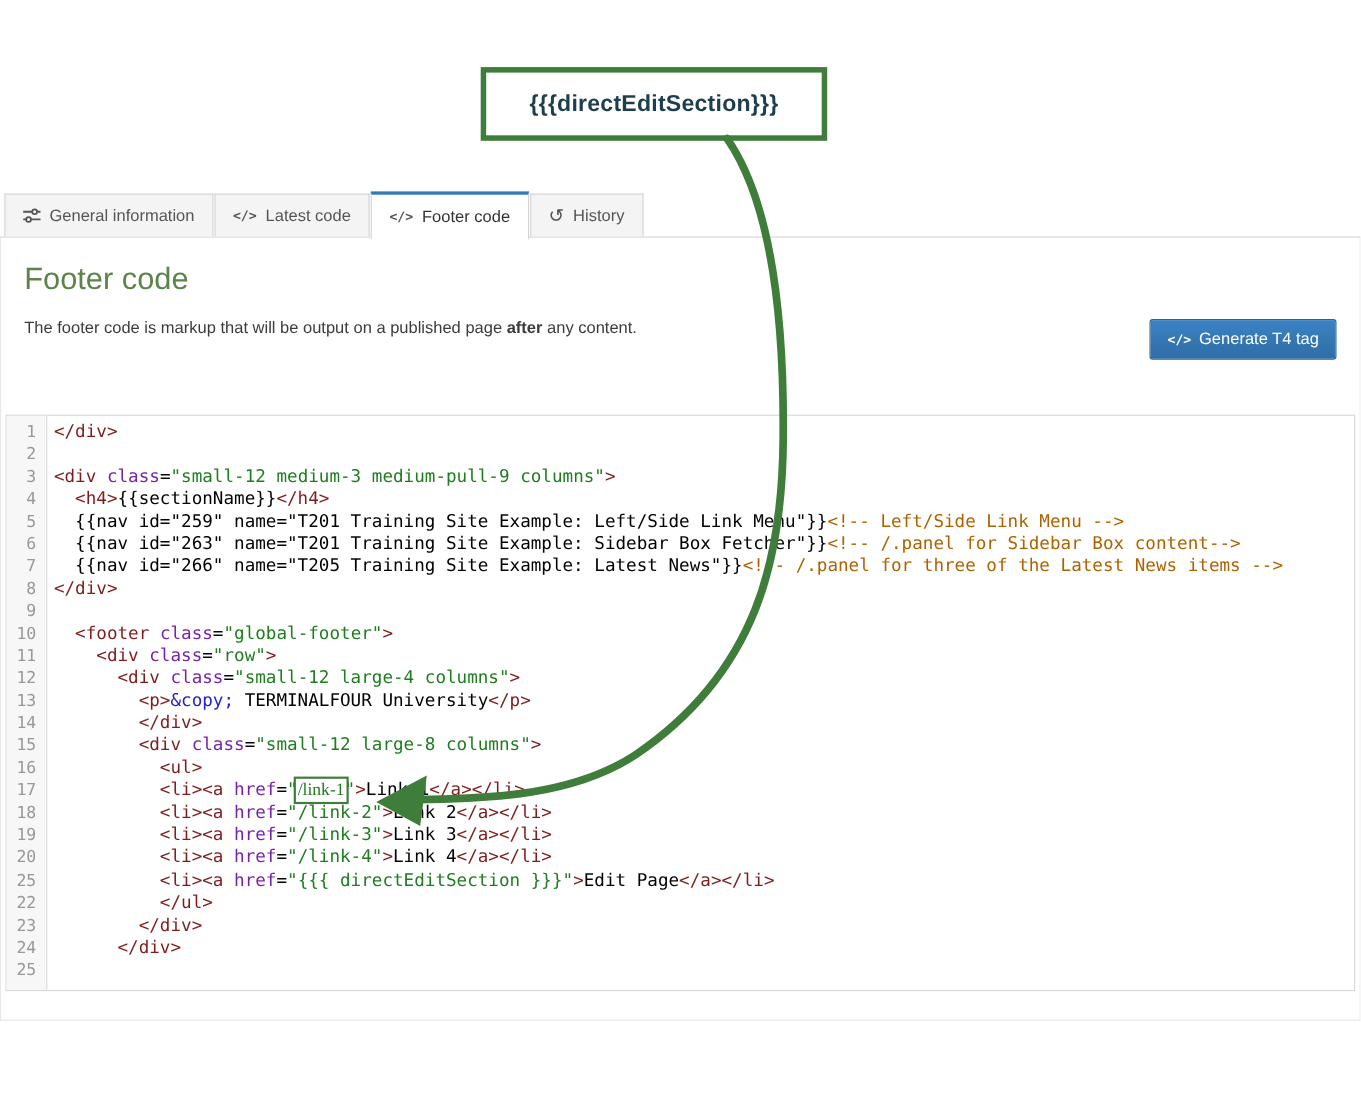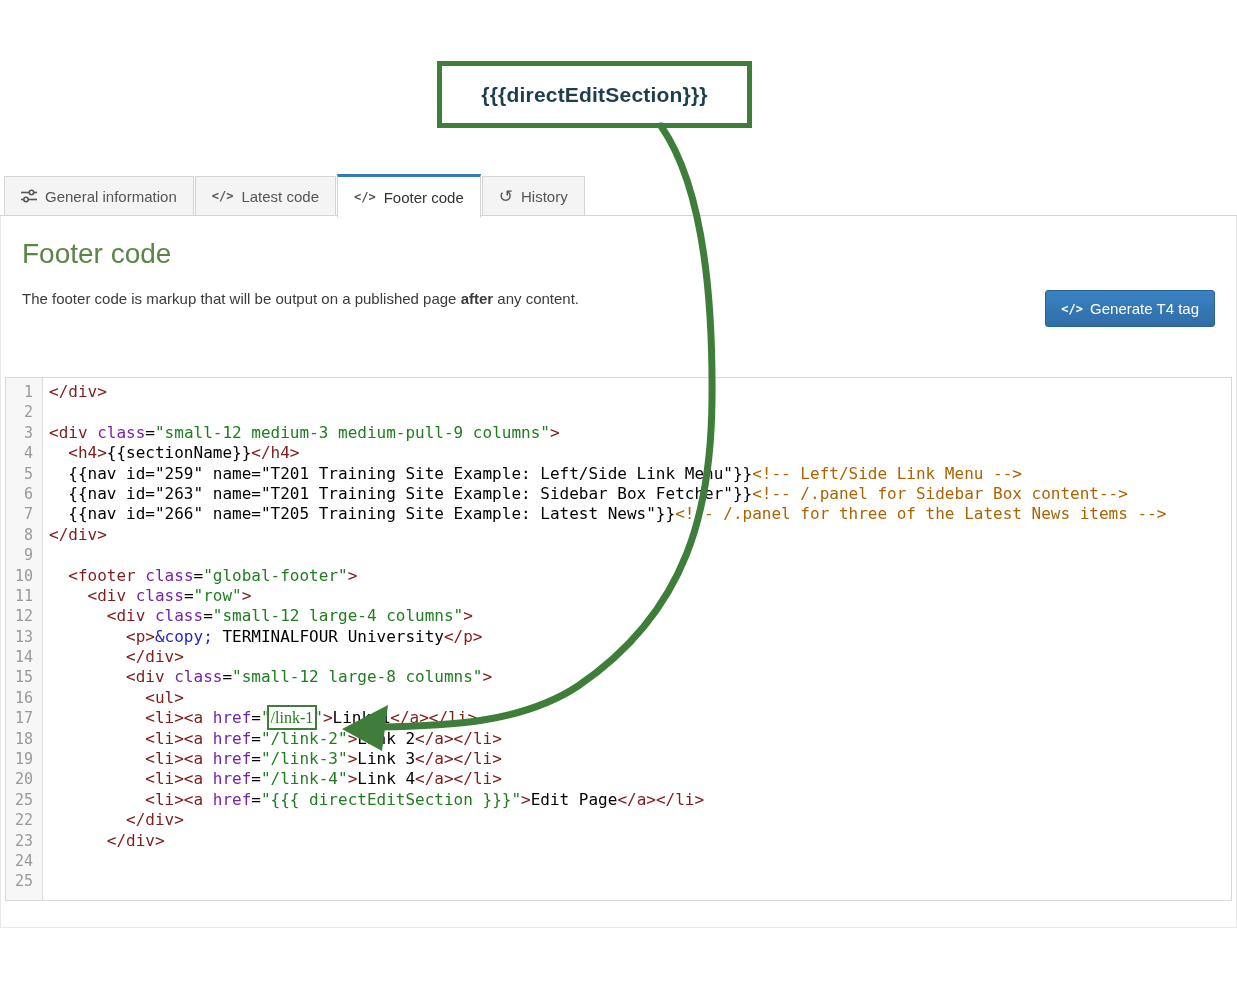--- a/index.html
+++ b/index.html
@@ -167,20 +167,21 @@
           <div class="code-line"><span class="tok-text">      </span><span class="tok-tag">&lt;div</span><span class="tok-text"> </span><span class="tok-attr">class</span><span class="tok-text">=</span><span class="tok-str">"small-12 large-4 columns"</span><span class="tok-tag">&gt;</span></div>
           <div class="code-line"><span class="tok-text">        </span><span class="tok-tag">&lt;p&gt;</span><span class="tok-entity">&amp;copy;</span><span class="tok-text"> TERMINALFOUR University</span><span class="tok-tag">&lt;/p&gt;</span></div>
           <div class="code-line"><span class="tok-text">        </span><span class="tok-tag">&lt;/div&gt;</span></div>
           <div class="code-line"><span class="tok-text">        </span><span class="tok-tag">&lt;div</span><span class="tok-text"> </span><span class="tok-attr">class</span><span class="tok-text">=</span><span class="tok-str">"small-12 large-8 columns"</span><span class="tok-tag">&gt;</span></div>
           <div class="code-line"><span class="tok-text">          </span><span class="tok-tag">&lt;ul&gt;</span></div>
           <div class="code-line"><span class="tok-text">          </span><span class="tok-tag">&lt;li&gt;</span><span class="tok-tag">&lt;a</span><span class="tok-text"> </span><span class="tok-attr">href</span><span class="tok-text">=</span><span class="tok-str">"</span><span class="tok-str tok-boxed">/link-1</span><span class="tok-str">"</span><span class="tok-tag">&gt;</span><span class="tok-text">Link 1</span><span class="tok-tag">&lt;/a&gt;</span><span class="tok-tag">&lt;/li&gt;</span></div>
           <div class="code-line"><span class="tok-text">          </span><span class="tok-tag">&lt;li&gt;</span><span class="tok-tag">&lt;a</span><span class="tok-text"> </span><span class="tok-attr">href</span><span class="tok-text">=</span><span class="tok-str">"/link-2"</span><span class="tok-tag">&gt;</span><span class="tok-text">Link 2</span><span class="tok-tag">&lt;/a&gt;</span><span class="tok-tag">&lt;/li&gt;</span></div>
           <div class="code-line"><span class="tok-text">          </span><span class="tok-tag">&lt;li&gt;</span><span class="tok-tag">&lt;a</span><span class="tok-text"> </span><span class="tok-attr">href</span><span class="tok-text">=</span><span class="tok-str">"/link-3"</span><span class="tok-tag">&gt;</span><span class="tok-text">Link 3</span><span class="tok-tag">&lt;/a&gt;</span><span class="tok-tag">&lt;/li&gt;</span></div>
           <div class="code-line"><span class="tok-text">          </span><span class="tok-tag">&lt;li&gt;</span><span class="tok-tag">&lt;a</span><span class="tok-text"> </span><span class="tok-attr">href</span><span class="tok-text">=</span><span class="tok-str">"/link-4"</span><span class="tok-tag">&gt;</span><span class="tok-text">Link 4</span><span class="tok-tag">&lt;/a&gt;</span><span class="tok-tag">&lt;/li&gt;</span></div>
           <div class="code-line"><span class="tok-text">          </span><span class="tok-tag">&lt;li&gt;</span><span class="tok-tag">&lt;a</span><span class="tok-text"> </span><span class="tok-attr">href</span><span class="tok-text">=</span><span class="tok-str">"{{{ directEditSection }}}"</span><span class="tok-tag">&gt;</span><span class="tok-text">Edit Page</span><span class="tok-tag">&lt;/a&gt;</span><span class="tok-tag">&lt;/li&gt;</span></div>
+          <div class="code-line"><span class="tok-text">          </span><span class="tok-tag">&lt;/ul&gt;</span></div>
           <div class="code-line"><span class="tok-text">        </span><span class="tok-tag">&lt;/div&gt;</span></div>
           <div class="code-line"><span class="tok-text">      </span><span class="tok-tag">&lt;/div&gt;</span></div>
         </div>
     </div>
   </div>
 
   <svg class="overlay" width="1237" height="1000" viewBox="0 0 1237 1000">
     <path d="M 661 126 C 702 185, 713 290, 712 400 C 711 505, 690 610, 578 686 C 522 723, 448 726, 378 727" fill="none" stroke="#3f7d3a" stroke-width="7" stroke-linecap="round"></path>
     <polygon points="342,729 388,705 382,751" fill="#3f7d3a"></polygon>
   </svg>

